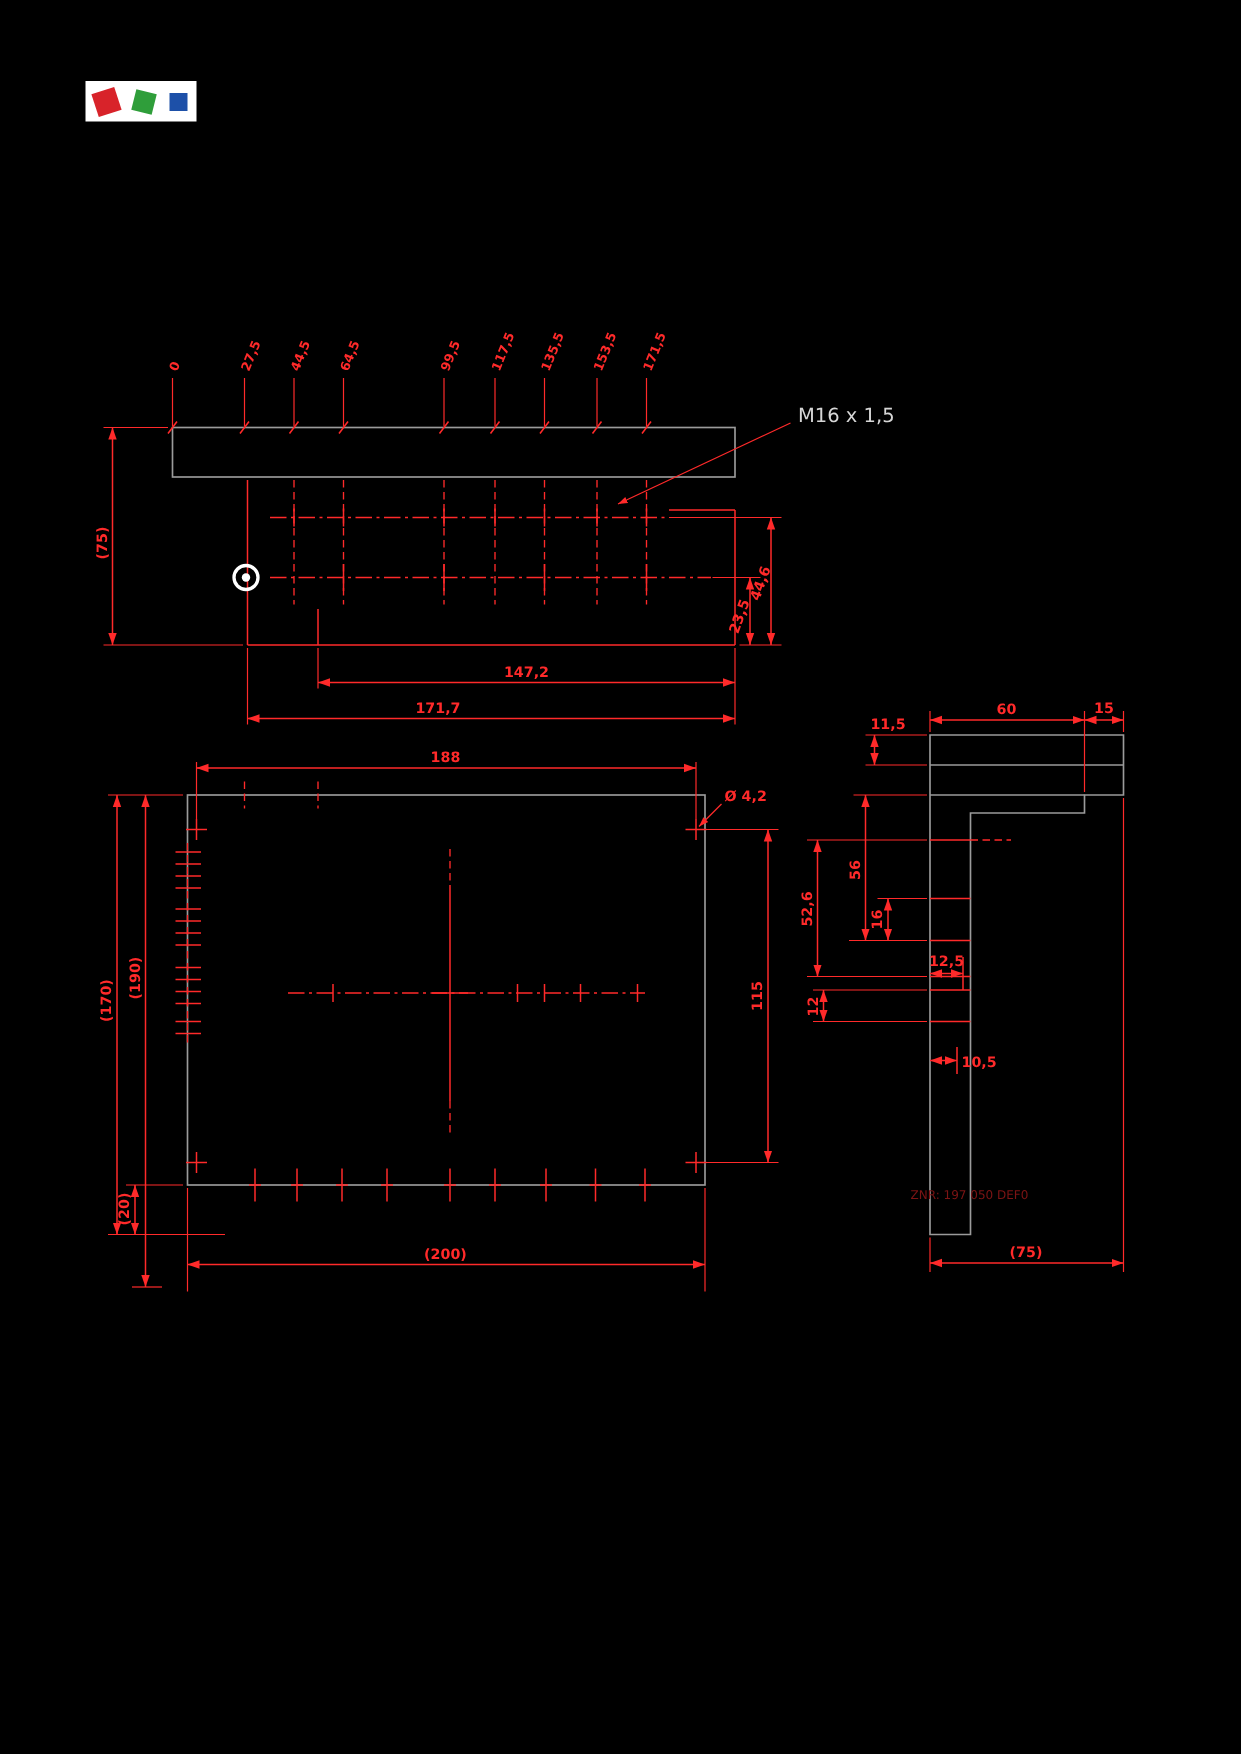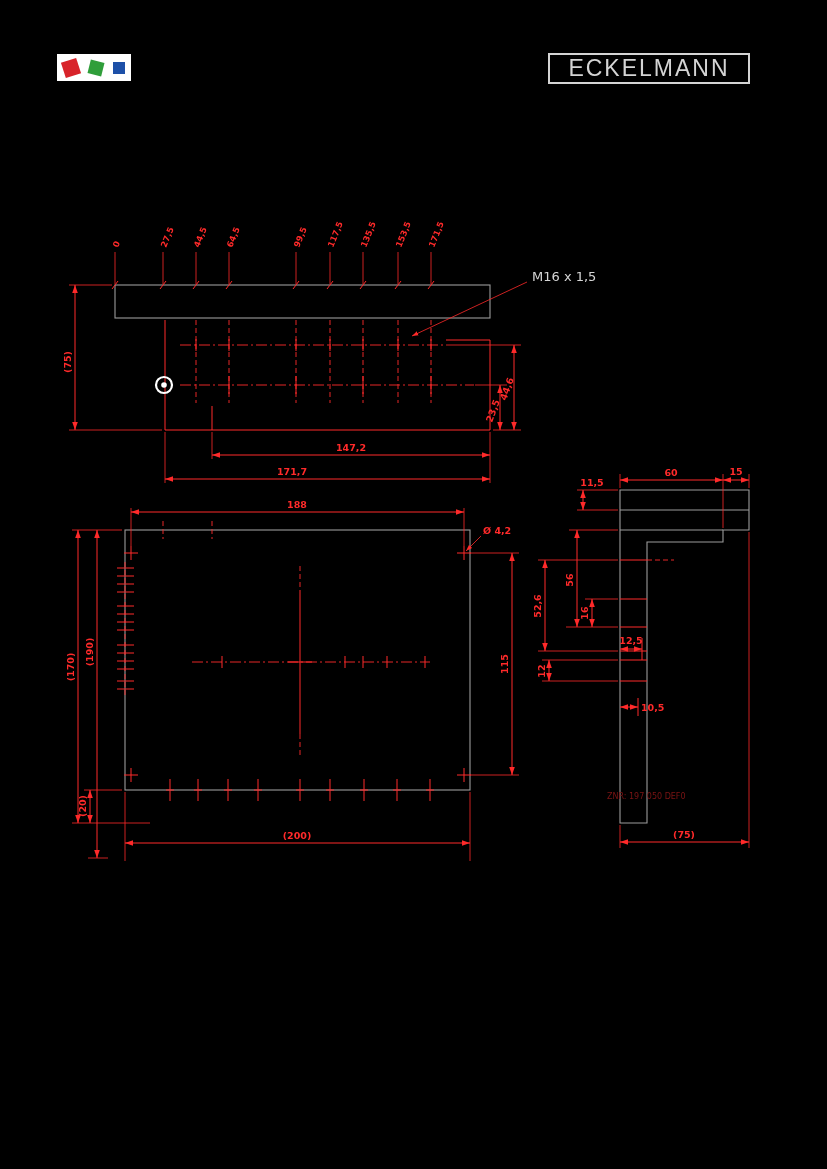--- a/index.html
+++ b/index.html
@@ -34,23 +34,20 @@
 <body>
 
 <div class="page">
 
   <div class="logo-box">
     <span class="sq red" style="background:#d8232a"></span>
     <span class="sq green" style="background:#2f9e3a"></span>
     <span class="sq blue" style="background:#1d50a8"></span>
   </div>
 
-  <div class="wordmark">
-    <span>ECKELMANN</span>
-  </div>
 
   <svg width="827" height="1169" viewBox="0 0 827 1169">
     <defs>
       <marker id="arr" viewBox="0 0 10 10" refX="10" refY="5" markerWidth="8" markerHeight="8" orient="auto-start-reverse">
         <path d="M0,1.5 L10,5 L0,8.5 Z" fill="#ff2a2a"></path>
       </marker>
     </defs>
 
     <g>
 

